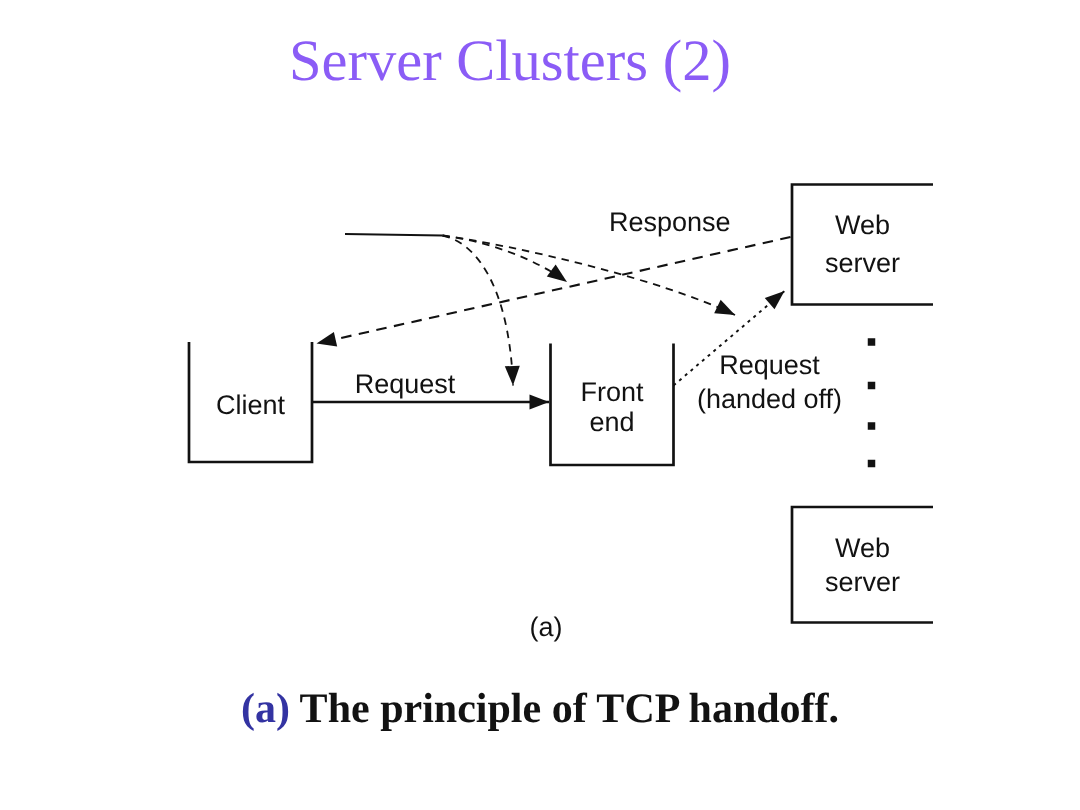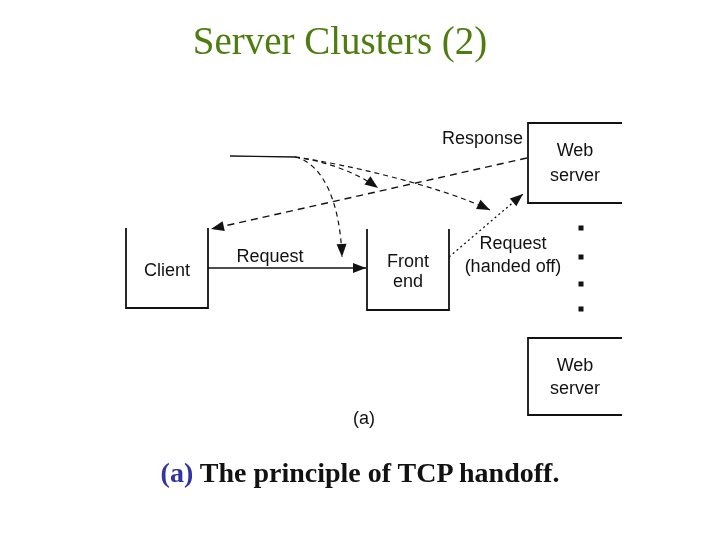--- a/index.html
+++ b/index.html
@@ -1,29 +1,29 @@
 <!DOCTYPE html>
 <html><head>
 <meta charset="utf-8">
 <style>
   html,body{margin:0;padding:0;}
   body{width:720px;height:540px;background:#ffffff;position:relative;overflow:hidden;
        font-family:"Liberation Sans",sans-serif;}
   .stage{position:absolute;left:0;top:0;width:720px;height:540px;}
 
   .slide-title{position:absolute;left:0;top:19px;width:680px;text-align:center;
-    font-family:"Liberation Serif",serif;font-size:39px;line-height:44px;color:#4d7c0f;}
+    font-family:"Liberation Serif",serif;font-size:39px;line-height:44px;color:#8b5cf6;}
 
   .diagram-svg{position:absolute;left:0;top:0;width:720px;height:540px;}
 
   .lbl{position:absolute;font-size:18px;line-height:22px;color:#121212;
        white-space:pre-line;}
 
   .lbl-tcp{left:118px;top:123px;width:130px;line-height:21.5px;}
-  .lbl-response{left:406px;top:127px;margin-left:36px;}
+  .lbl-response{left:406px;top:137px;}
   .lbl-request{left:208px;top:245px;width:124px;text-align:center;}
   .lbl-handoff{left:448px;top:232px;width:130px;line-height:23px;text-align:center;}
   .lbl-client{left:126px;top:259px;width:82px;text-align:center;}
   .lbl-frontend{left:367px;top:251px;width:82px;line-height:20px;text-align:center;}
   .lbl-ws-top{left:528px;top:138px;width:94px;line-height:25px;text-align:center;}
   .lbl-ws-bottom{left:528px;top:354px;width:94px;line-height:23px;text-align:center;}
   .lbl-panel{left:334px;top:407px;width:60px;text-align:center;}
 
   .caption{position:absolute;left:0;top:456px;width:720px;text-align:center;
     font-family:"Liberation Serif",serif;font-size:28px;line-height:34px;color:#121212;font-weight:bold;}

